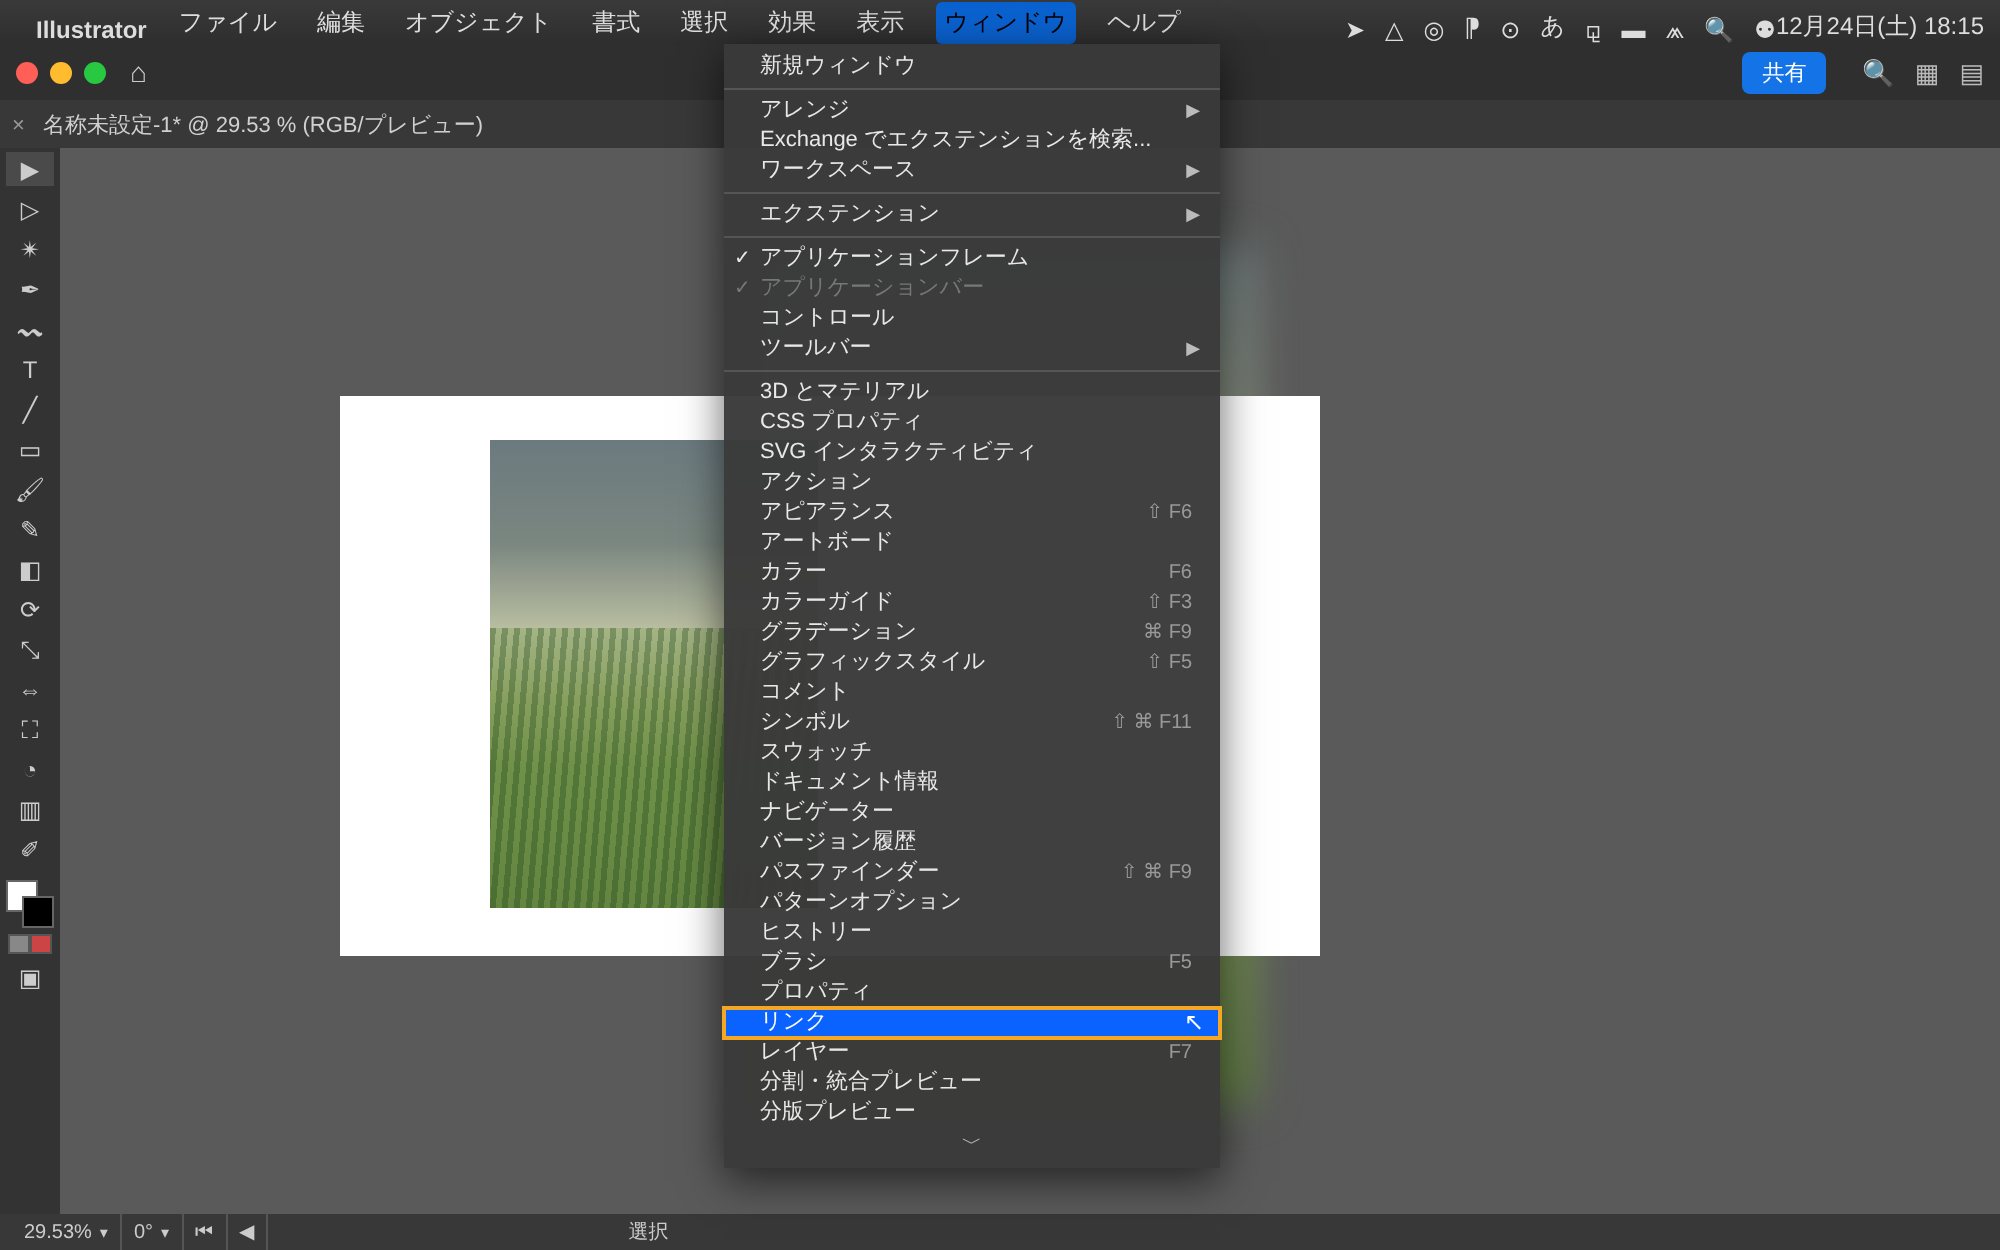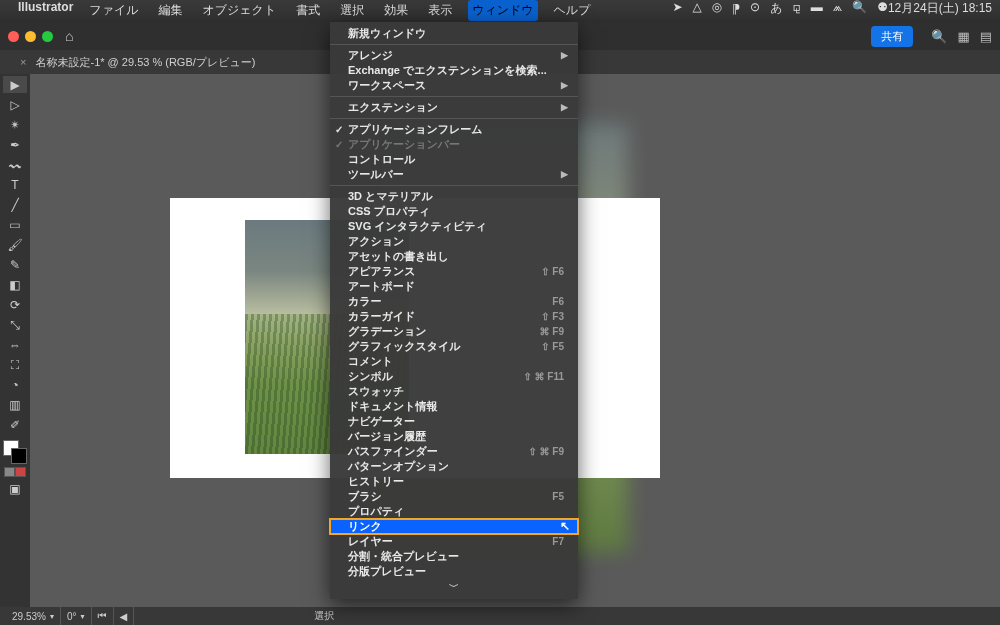--- a/index.html
+++ b/index.html
@@ -1,39 +1,39 @@
 <!DOCTYPE html>
 <html><head>
 <meta charset="utf-8">
 <style>
 * { margin: 0; padding: 0; box-sizing: border-box; font-family: -apple-system, "Hiragino Sans", sans-serif; }
 body { width: 1000px; height: 625px; background: #323232; overflow: hidden; position: relative; }
 
 
-.mac-menubar { height: 22px; background: linear-gradient(#3a3a3a,#2e2e2e); display: flex; align-items: flex-start; padding: 0 8px; color: #ddd; font-size: 12px; }
+.mac-menubar { height: 22px; background: linear-gradient(#3a3a3a,#2e2e2e); display: flex; align-items: flex-end; padding: 0 8px; color: #ddd; font-size: 12px; }
 .mac-menubar .apple { font-size: 14px; margin-right: 10px; }
 .mac-menubar .app-name { font-weight: 600; margin-right: 12px; }
 .mac-menubar .menu-item { margin-right: 12px; padding: 2px 4px; }
 .mac-menubar .menu-item.active { background: #0a62d0; color: #000000; border-radius: 3px; }
 .mac-menubar .spacer { flex: 1; }
 .mac-menubar .status-icon { margin-left: 10px; font-size: 12px; }
 .mac-menubar .clock { font-size: 12px; }
 
 
 .app-top { height: 28px; background: #2f2f2f; display: flex; align-items: center; padding: 0 8px; color: #ccc; }
 .traffic { display: flex; gap: 6px; margin-right: 12px; }
 .traffic span { width: 11px; height: 11px; border-radius: 50%; display: block; }
 .t-red { background: #ff5f57; } .t-yel { background: #febc2e; } .t-grn { background: #28c840; }
 .home-icon { font-size: 14px; color: #ccc; }
 .app-top .spacer { flex: 1; }
 .share-btn { background: #1473e6; color: #fff; font-size: 11px; padding: 3px 10px; border-radius: 4px; margin-right: 8px; }
 .top-icon { color: #bbb; margin-left: 10px; font-size: 13px; }
 
 
-.doc-tabs { height: 24px; background: #383838; display: flex; align-items: center; padding-left: 20px; font-size: 11px; color: #d0d0d0; }
+.doc-tabs { height: 24px; background: #383838; display: flex; align-items: center; padding-left: 6px; font-size: 11px; color: #d0d0d0; }
 .doc-tab .x { margin-right: 6px; color: #999; }
 
 
 .main-row { display: flex; height: calc(625px - 22px - 28px - 24px - 18px); }
 .toolbar { width: 30px; background: #333; display: flex; flex-direction: column; align-items: center; padding-top: 2px; gap: 3px; }
 .tool { width: 24px; height: 17px; display: flex; align-items: center; justify-content: center; color: #ccc; font-size: 12px; }
 .tool.sel { background: #4a4a4a; }
 .fill-stroke { margin-top: 4px; position: relative; width: 24px; height: 24px; }
 .fill-sw { position: absolute; width: 16px; height: 16px; background: #fff; border: 1px solid #666; }
 .stroke-sw { position: absolute; width: 16px; height: 16px; background: #000; border: 1px solid #666; left: 8px; top: 8px; }
@@ -47,21 +47,21 @@
   linear-gradient(180deg, #6b7a7f 0%, #7a8680 22%, #b8bda0 40%, #8fa06a 55%, #6b8a4a 70%, #5a7a3e 100%);
   filter: blur(0.3px);
 }
 .placed-img::after { content:""; position:absolute; left:0; right:0; bottom:0; height:60%;
   background: repeating-linear-gradient(95deg, rgba(60,100,40,0.5) 0 3px, rgba(120,160,70,0.3) 3px 6px); }
 .blur-overlay { position: absolute; left: 350px; top: 50px; width: 248px; height: 428px;
   background: linear-gradient(180deg, #6e7a7c 0%, #8a9078 30%, #a0a87a 50%, #7a9258 70%, #5e7a40 100%);
   filter: blur(10px); }
 
 
-.dropdown { position: absolute; left: 330px; top: 22px; width: 248px; background: rgba(58,58,58,0.97); box-shadow: 0 6px 20px rgba(0,0,0,0.6); padding: 4px 0; font-size: 11px; color: #e8e8e8; z-index: 50; font-weight: bold; }
+.dropdown { position: absolute; left: 362px; top: 22px; width: 248px; background: rgba(58,58,58,0.97); box-shadow: 0 6px 20px rgba(0,0,0,0.6); padding: 4px 0; font-size: 11px; color: #e8e8e8; z-index: 50; }
 .dd-item { height: 15px; line-height: 15px; padding: 0 18px; display: flex; align-items: center; position: relative; }
 .dd-item .arrow { position: absolute; right: 10px; font-size: 9px; color: #bbb; }
 .dd-item .sc { position: absolute; right: 14px; font-size: 10px; color: #999; }
 .dd-item .check { position: absolute; left: 5px; font-size: 10px; }
 .dd-item.disabled { color: #777; }
 .dd-sep { height: 1px; background: #555; margin: 3px 0; }
 .dd-item.highlight { background: #0a62ff; color: #fff; outline: 2px solid #f5a623; outline-offset: -1px; }
 .dd-cont { text-align: center; font-size: 10px; color: #bbb; padding: 1px 0; }
 .cursor { position: absolute; right: 8px; font-size: 12px; color: #fff; pointer-events: none; }
 
@@ -219,23 +219,20 @@
   <div class="dd-item">
       <span>CSS プロパティ</span>
     </div>
   <div class="dd-item">
       <span>SVG インタラクティビティ</span>
     </div>
   <div class="dd-item">
       <span>アクション</span>
     </div>
   <div class="dd-item">
-      <span>アセットの書き出し</span>
-    </div>
-  <div class="dd-item">
       <span>アピアランス</span>
       <span class="sc">⇧ F6</span>
     </div>
   <div class="dd-item">
       <span>アートボード</span>
     </div>
   <div class="dd-item">
       <span>カラー</span>
       <span class="sc">F6</span>
     </div>

